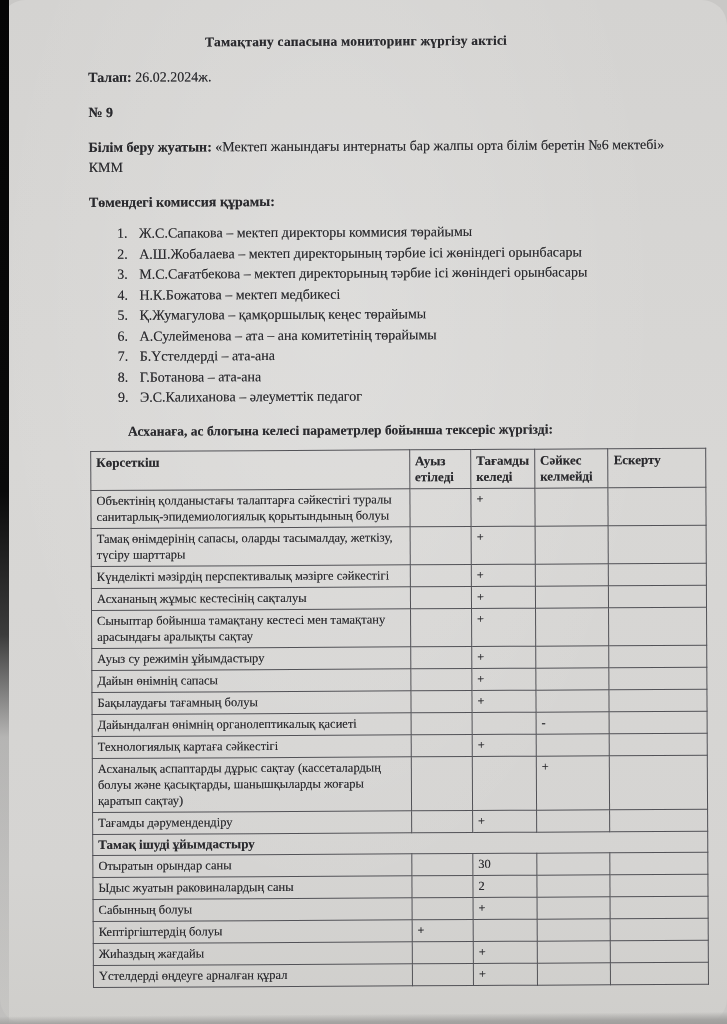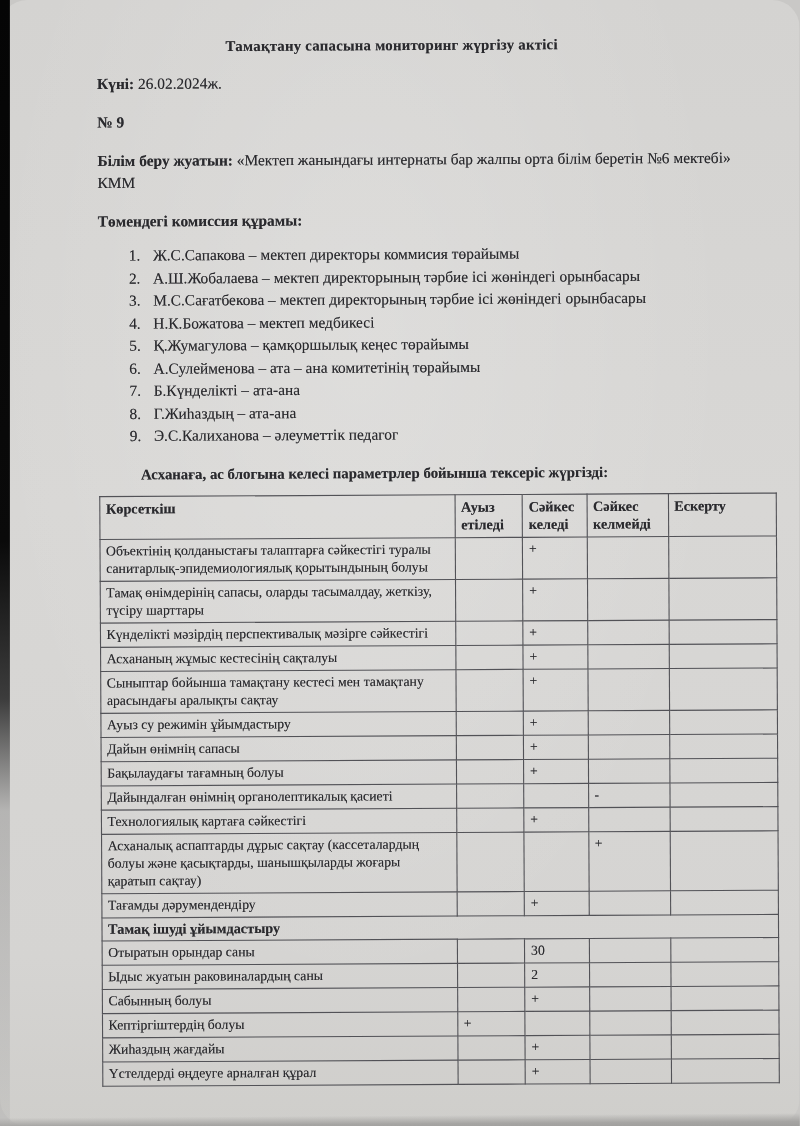--- a/index.html
+++ b/index.html
@@ -67,48 +67,48 @@
   tr.section-row td{font-weight:bold;font-size:13px;padding-top:2px;padding-bottom:2px;}
 </style>
 </head>
 <body>
 
 <div class="scan">
   <div class="content">
 
     <div class="doc-title">Тамақтану сапасына мониторинг жүргізу актісі</div>
 
-    <p class="line mt18"><b>Күні:</b> <span>26.02.2024ж.</span></p>
+    <p class="line mt18"><b>Талап:</b> <span>26.02.2024ж.</span></p>
 
     <p class="line mt16 bold">№ 9</p>
 
     <p class="line mt16 org"><b>Білім беру жуатын:</b> <span>«Мектеп жанындағы интернаты бар жалпы орта білім беретін №6 мектебі» КММ</span></p>
 
     <p class="line mt16 bold">Төмендегі комиссия құрамы:</p>
 
     <ol class="commission" id="commission-list">
         <li><span class="num">1.</span><span>Ж.С.Сапакова – мектеп директоры коммисия төрайымы</span></li>
         <li><span class="num">2.</span><span>А.Ш.Жобалаева – мектеп директорының тәрбие ісі жөніндегі орынбасары</span></li>
         <li><span class="num">3.</span><span>М.С.Сағатбекова – мектеп директорының тәрбие ісі жөніндегі орынбасары</span></li>
         <li><span class="num">4.</span><span>Н.К.Божатова – мектеп медбикесі</span></li>
         <li><span class="num">5.</span><span>Қ.Жумагулова  – қамқоршылық кеңес төрайымы</span></li>
         <li><span class="num">6.</span><span>А.Сулейменова – ата – ана комитетінің төрайымы</span></li>
-        <li><span class="num">7.</span><span>Б.Күнделікті – ата-ана</span></li>
-        <li><span class="num">8.</span><span>Г.Жиһаздың – ата-ана</span></li>
+        <li><span class="num">7.</span><span>Б.Үстелдерді – ата-ана</span></li>
+        <li><span class="num">8.</span><span>Г.Ботанова – ата-ана</span></li>
         <li><span class="num">9.</span><span>Э.С.Калиханова – әлеуметтік педагог</span></li>
       </ol>
 
     <p class="table-heading">Асханаға, ас блогына келесі параметрлер бойынша тексеріс жүргізді:</p>
 
     <table class="insp" id="inspection-table">
       <thead>
         <tr id="insp-header-row">
             <th class="col-label">Көрсеткіш</th>
             <th class="col-talap">Ауыз етіледі</th>
-            <th class="col-keledi">Сәйкес келеді</th>
+            <th class="col-keledi">Тағамды келеді</th>
             <th class="col-kelmeidi">Сәйкес келмейді</th>
             <th class="col-eskertu">Ескерту</th>
           </tr>
       </thead>
       <tbody id="insp-body">
           <tr>
             <td>Объектінің қолданыстағы талаптарға сәйкестігі туралы санитарлық-эпидемиологиялық қорытындының болуы</td>
             <td></td>
             <td>+</td>
             <td></td>

